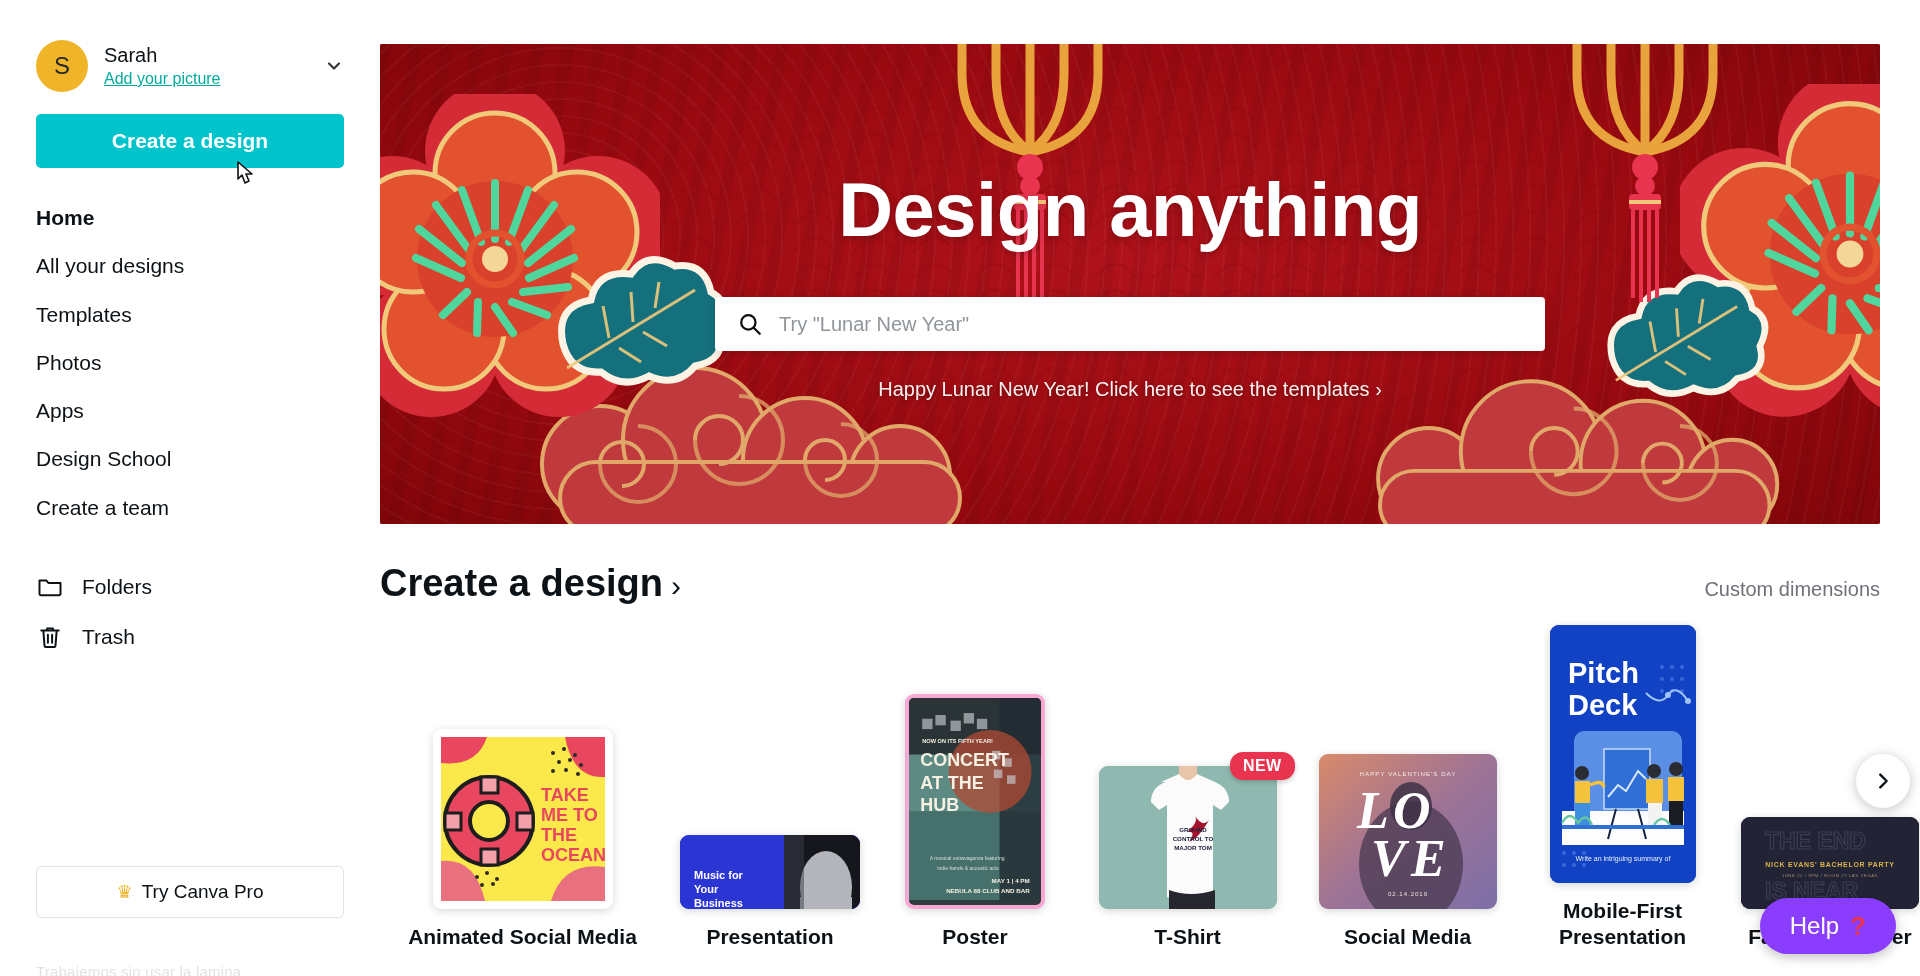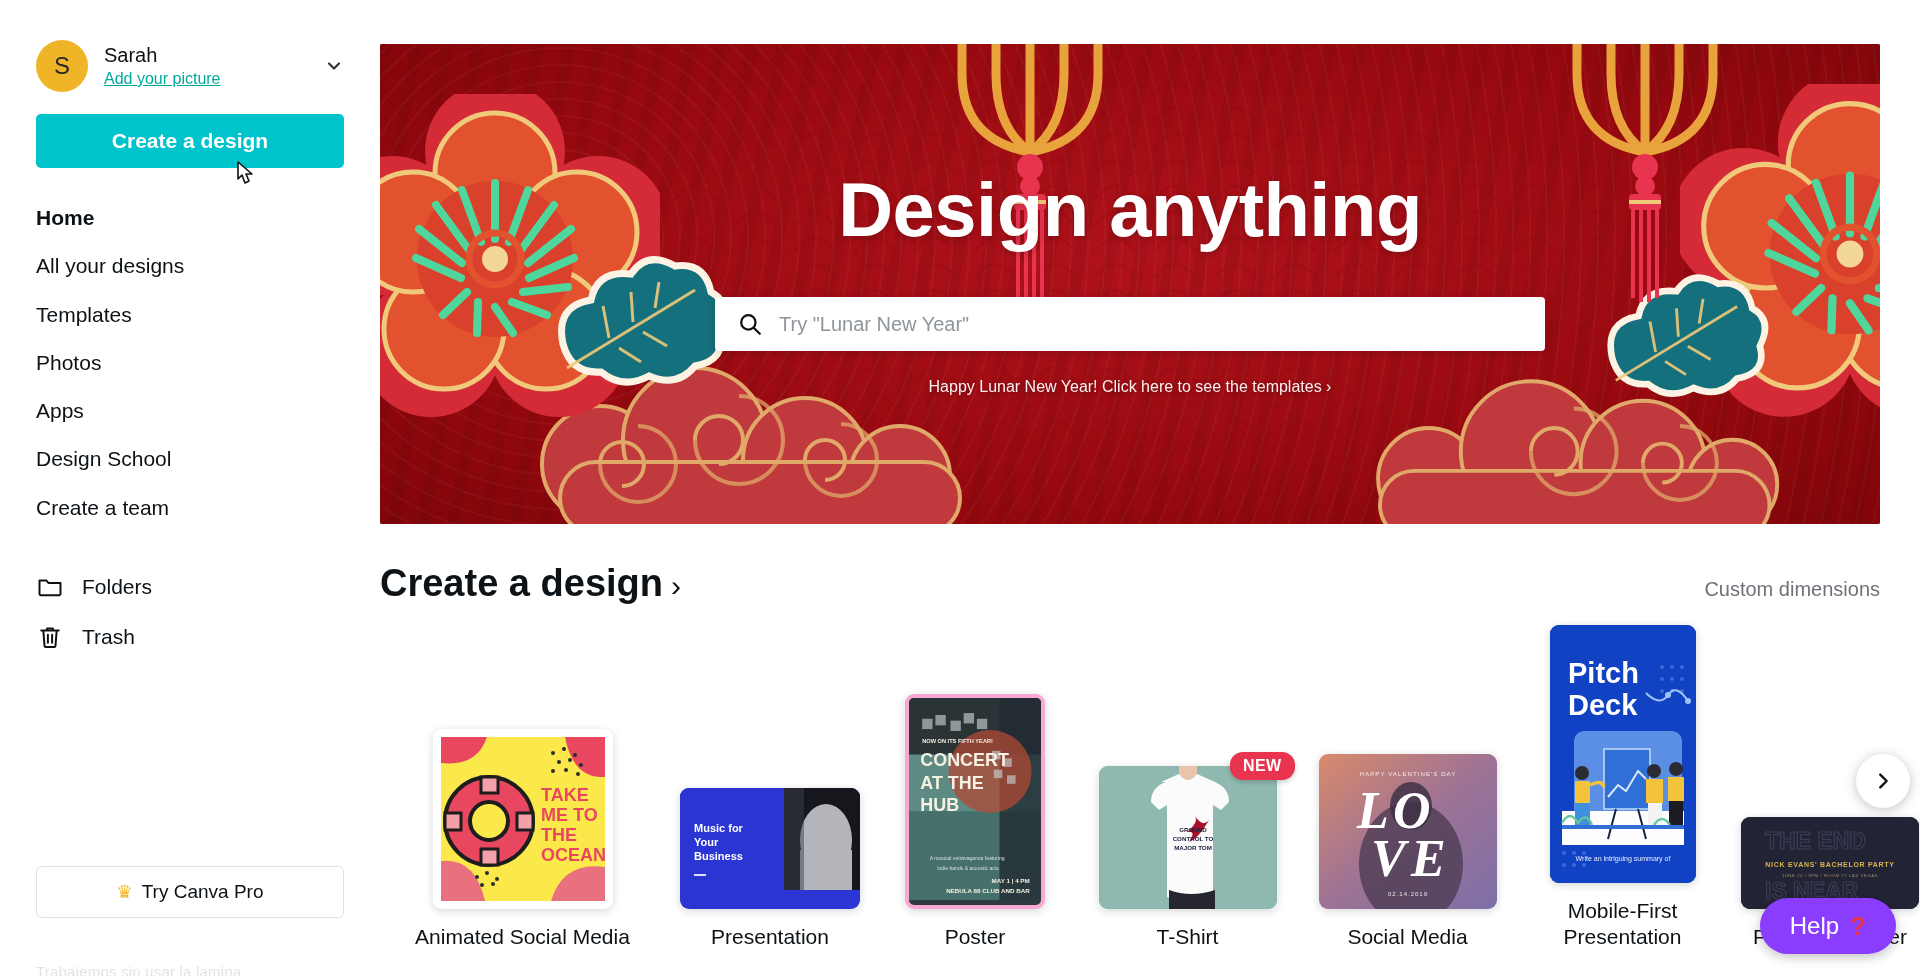--- a/index.html
+++ b/index.html
@@ -97,21 +97,21 @@
     padding:0 22px; box-shadow:0 2px 10px rgba(0,0,0,.14);
   }
   .searchbar svg { width:26px; height:26px; flex:0 0 26px; }
   .search-input {
     flex:1; border:none; outline:none; background:transparent;
     font-family:inherit; font-size:20px; color:#0d1216;
     margin-left:16px;
   }
   .search-input::placeholder { color:#8f959b; }
   .hero-link {
-    margin-top:27px; font-size:16px; color:#fdf0ef;
+    margin-top:27px; font-size:20px; color:#fdf0ef;
     text-shadow:0 1px 4px rgba(0,0,0,.35); cursor:pointer;
   }
 
   
   .lantern { position:absolute; z-index:4; }
   .flower { position:absolute; z-index:3; }
   .cloud  { position:absolute; z-index:2; }
 
   
   .sec-head {
@@ -129,21 +129,21 @@
     display:flex; align-items:flex-end; gap:0;
   }
   .card { position:relative; flex:0 0 auto; cursor:pointer; }
   .card-thumb {
     border-radius:9px; overflow:hidden; position:relative;
     box-shadow:0 2px 8px rgba(13,18,22,.17);
     background:#e9ebee;
   }
   .card-label {
     margin-top:15px; text-align:center; font-size:21px;
-    color:#0d1216; line-height:1.25; font-weight:400;
+    color:#0d1216; line-height:1.25; font-weight:700;
   }
   .badge-new {
     position:absolute; top:-14px; right:-18px; z-index:9;
     background:#e8344e; color:#fff; font-size:16px; font-weight:bold;
     padding:5px 13px; border-radius:13px; letter-spacing:.4px;
     box-shadow:0 2px 5px rgba(0,0,0,.2);
   }
 
   .carousel-next {
     position:absolute; right:10px; top:754px; z-index:20;
@@ -476,21 +476,21 @@
                 <text x="108" y="92">ME TO</text>
               <text x="108" y="112">THE</text>
                 <text x="108" y="132">OCEAN</text>
             </g>
           </svg>
         </div>
         <div class="card-label">Animated Social Media</div>
       </div>
 
       <div class="card" style="width:210px;">
-        <div class="card-thumb t-pres" style="width:180px;height:121px;margin:0 auto;">
+        <div class="card-thumb t-pres" style="width:180px;height:74px;margin:0 auto;">
           <svg viewBox="0 0 180 102">
             <rect width="180" height="102" fill="#2b35d4"></rect>
             <rect x="104" width="76" height="102" fill="#16171c"></rect>
             <g fill="#cfd2d8" opacity=".85">
               <ellipse cx="146" cy="52" rx="26" ry="36"></ellipse>
               <rect x="120" y="62" width="52" height="40"></rect>
             </g>
             <path d="M104 0h20v102h-20z" fill="#3a3f4a" opacity=".5"></path>
             <g fill="#fff" font-family="Liberation Sans, sans-serif" font-weight="bold" font-size="11">
               <text x="14" y="44">Music for</text>

